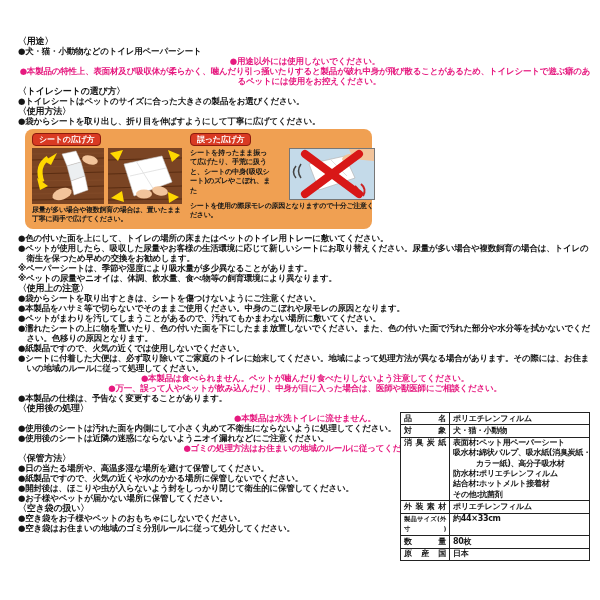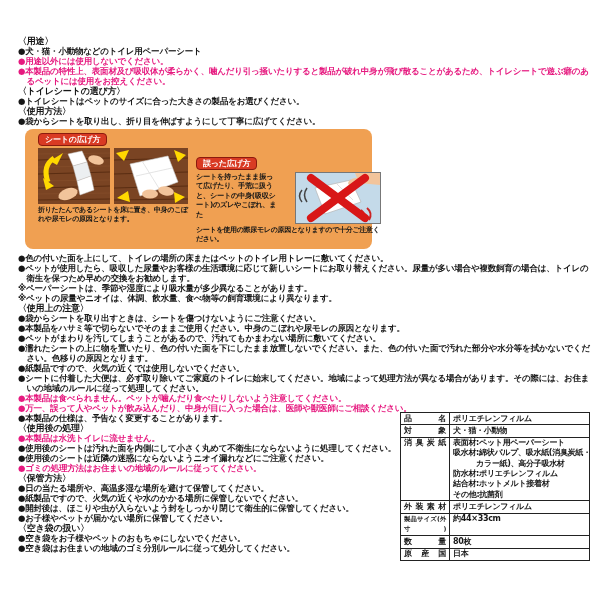--- a/index.html
+++ b/index.html
@@ -1,27 +1,27 @@
 <!DOCTYPE html>
 <html><head>
 <meta charset="utf-8">
 <style>
   html,body{margin:0;padding:0;background:#fff;}
   .page{position:relative;width:600px;height:600px;background:#ffffff;overflow:hidden;
         font-family:"DejaVu Sans",sans-serif;font-weight:700;color:#171717;}
   #doc{position:absolute;top:36px;left:18px;width:574px;font-size:8.5px;line-height:10px;letter-spacing:-0.2px;}
   .s-head{font-size:9px;}
   .bullet{padding-left:8.5px;text-indent:-8.5px;}
-  .pink{color:#e6197f;}
+  .pink{color:#e6197f;text-align:center;}
   
   #howto-box{width:347px;margin:3px 0 4px 7px;background:#f0a052;border-radius:8px;
-             padding:4px 7px 5px 13px;box-sizing:border-box;display:flex;gap:8px;text-indent:0;}
+             padding:4px 7px 5px 7px;box-sizing:border-box;display:flex;gap:8px;text-indent:0;}
   .hb-col{display:flex;flex-direction:column;}
   .hb-left{width:152px;}
-  .hb-right{flex:1;margin-top:24px;}
+  .hb-right{flex:1;}
   .badge{display:inline-block;align-self:flex-start;background:#d93a23;color:#fff;font-size:8px;
          line-height:10px;padding:0.5px 6px;border-radius:4px;border:1px solid #8b1a0e;margin-bottom:2px;}
   .hb-imgs{display:flex;gap:4px;}
   .hb-caption{font-size:7px;line-height:9px;margin-top:2px;letter-spacing:-0.3px;}
   .hb-row{display:flex;gap:15px;align-items:flex-start;}
   .hb-wrongtext{width:84px;font-size:7.2px;line-height:9.4px;letter-spacing:-0.3px;}
   
   #spec-table{position:absolute;left:400px;top:412px;width:190px;background:#fff;z-index:2;
               border-collapse:collapse;font-size:8px;table-layout:fixed;}
   #spec-table, #spec-table td{border:1.5px solid #222;}
@@ -86,21 +86,21 @@
           <ellipse cx="36" cy="46" rx="8" ry="4.5" fill="#f2c49b"></ellipse>
           <ellipse cx="52" cy="43" rx="8" ry="4.5" fill="#f2c49b" transform="rotate(12 52 43)"></ellipse>
           <g fill="#ffd800">
             <polygon points="2,5 15,2 10,13"></polygon>
             <polygon points="72,7 60,2 64,14"></polygon>
             <polygon points="3,50 14,43 16,54"></polygon>
             <polygon points="71,49 60,44 61,55"></polygon>
           </g>
         </svg>
       </div>
-      <div class="hb-caption">折りたたんであるシートを床に置き、中身のこぼれや尿モレの原因となります。</div>
+      <div class="hb-caption">尿量が多い場合や複数飼育の場合は、置いたまま丁寧に両手で広げてください。</div>
     </div>
     <div class="hb-col hb-right">
       <span class="badge">誤った広げ方</span>
       <div class="hb-row">
         <div class="hb-wrongtext">シートを持ったまま振って広げたり、手荒に扱うと、シートの中身(吸収シート)のズレやこぼれ、また</div>
         <svg width="86" height="52" viewBox="0 0 86 52">
           <rect x="0.5" y="0.5" width="85" height="51" fill="#c4dae9" stroke="#777777"></rect>
           <polygon points="20,16 56,8 66,30 30,42" fill="#ffffff" stroke="#b5b5b5" stroke-width="0.7"></polygon>
           <path d="M30,14 L50,36 M40,10 L58,28" stroke="#d5d5d5" stroke-width="0.8" fill="none"></path>
           <polygon points="60,1 85,1 85,13 64,11" fill="#f2c49b"></polygon>

